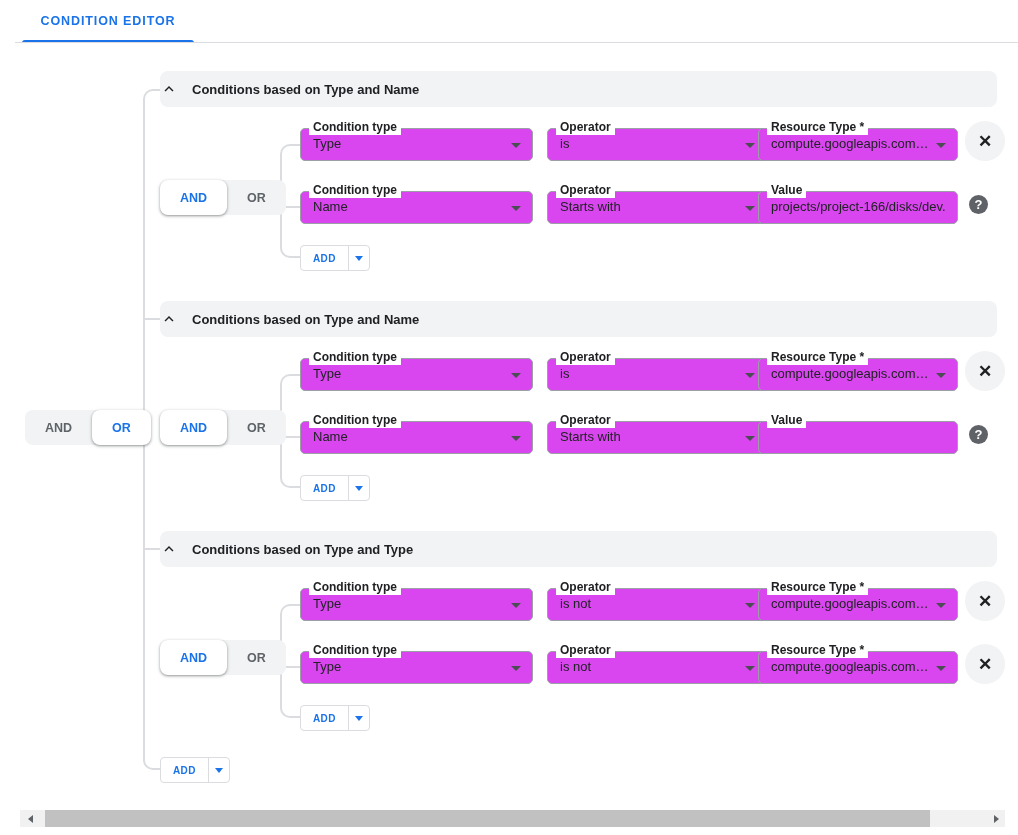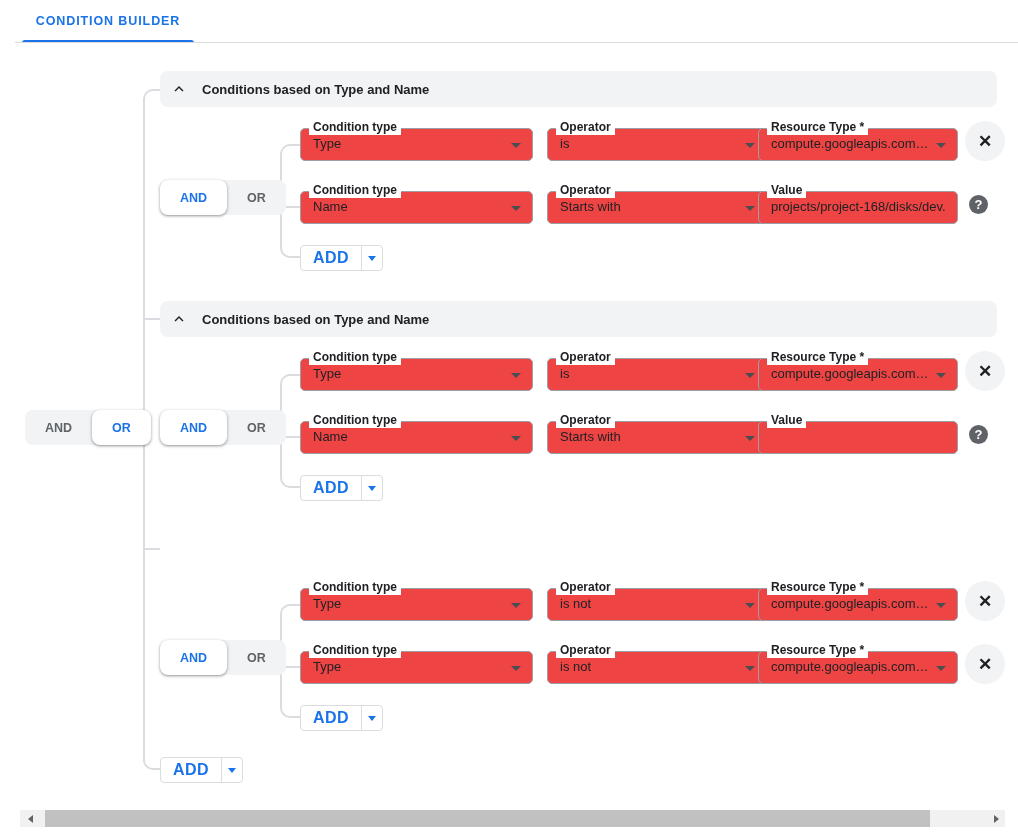--- a/index.html
+++ b/index.html
@@ -15,26 +15,26 @@
        border-radius:3px 3px 0 0;}
   .tabs-divider{position:absolute;top:42px;left:15px;right:0;height:1px;background:#dadce0;}
 
   
   .conn-line{position:absolute;background:#dadce0;}
   .conn-trunk{position:absolute;border-left:2px solid #dadce0;border-top:2px solid #dadce0;
        border-bottom:2px solid #dadce0;border-radius:10px 0 0 10px;box-sizing:border-box;}
 
   
   .group-header{position:absolute;left:160px;width:837px;height:36px;background:#f1f3f4;
-       border-radius:8px;display:flex;align-items:center;padding-left:10px;box-sizing:border-box;cursor:pointer;}
+       border-radius:8px;display:flex;align-items:center;padding-left:0;box-sizing:border-box;cursor:pointer;}
   .group-header .chev{width:18px;height:18px;margin-right:14px;display:flex;align-items:center;justify-content:center;}
   .group-title{font-size:13px;font-weight:700;color:#202124;}
 
   
-  .field{position:absolute;height:33px;border:1px solid #9aa0a6;border-radius:5px;background:#ef4444;
+  .field{position:absolute;height:33px;border:1px solid #9aa0a6;border-radius:5px;background:#d946ef;
        box-sizing:border-box;cursor:pointer;}
   .flabel{position:absolute;top:-9px;left:8px;background:#fff;padding:0 4px;font-size:12px;
        font-weight:600;color:#202124;white-space:nowrap;line-height:15px;}
   .fvalue{position:absolute;left:12px;right:30px;top:0;line-height:30px;font-size:13px;color:#202124;
        white-space:nowrap;overflow:hidden;}
   .field.no-arrow .fvalue{right:8px;}
   .sel-arrow{position:absolute;right:11px;top:14px;width:0;height:0;
        border-left:5px solid transparent;border-right:5px solid transparent;border-top:5.5px solid #4a4d51;}
   .col-ct{left:300px;width:233px;}
   .col-op{left:547px;width:220px;}
@@ -49,21 +49,21 @@
   
   .toggle{position:absolute;display:flex;background:#f1f3f4;border-radius:8px;height:35px;}
   .seg{min-width:47px;padding:0 20px;display:flex;align-items:center;justify-content:center;
        font-size:12.5px;font-weight:700;color:#5f6368;border-radius:8px;box-sizing:border-box;cursor:pointer;}
   .seg.sel{background:#fff;color:#1a73e8;
        box-shadow:0 1px 2px rgba(60,64,67,.35),0 1px 3px 1px rgba(60,64,67,.18);}
 
   
   .add-btn{position:absolute;height:26px;display:flex;background:#fff;border:1px solid #dadce0;
        border-radius:4px;box-sizing:border-box;overflow:hidden;}
-  .add-main{padding:0 12px;display:flex;align-items:center;font-size:16px;font-weight:700;
+  .add-main{padding:0 12px;display:flex;align-items:center;font-size:10px;font-weight:700;
        color:#1a73e8;letter-spacing:.4px;cursor:pointer;}
   .add-arrow{width:20px;border-left:1px solid #dadce0;display:flex;align-items:center;justify-content:center;cursor:pointer;}
   .add-arrow::after{content:"";width:0;height:0;border-left:4.5px solid transparent;
        border-right:4.5px solid transparent;border-top:5px solid #1a73e8;}
 
   
   .hscroll-track{position:absolute;left:20px;top:810px;width:985px;height:17px;background:#f1f1f1;}
   .hscroll-thumb{position:absolute;left:45px;top:810px;width:885px;height:17px;background:#c1c1c1;cursor:pointer;}
   .hs-arrow{position:absolute;top:810px;width:16px;height:17px;display:flex;align-items:center;justify-content:center;cursor:pointer;}
   .hs-arrow.left{left:22px;}
@@ -71,21 +71,21 @@
   .hs-arrow.left::after{content:"";width:0;height:0;border-top:4.5px solid transparent;
        border-bottom:4.5px solid transparent;border-right:5.5px solid #5f6368;}
   .hs-arrow.right::after{content:"";width:0;height:0;border-top:4.5px solid transparent;
        border-bottom:4.5px solid transparent;border-left:5.5px solid #5f6368;}
 </style>
 </head>
 <body>
 
 <div class="stage">
 
-  <div class="tab active" style="left:15px;width:186px;">CONDITION BUILDER</div>
+  <div class="tab active" style="left:15px;width:186px;">CONDITION EDITOR</div>
   <div class="tab-underline"></div>
   <div class="tabs-divider"></div>
 
   <div class="conn-trunk" style="left:143px;top:89px;width:17px;height:681px;"></div>
   <div class="conn-line" style="left:143px;top:318px;width:17px;height:2px;"></div>
   <div class="conn-line" style="left:143px;top:548px;width:17px;height:2px;"></div>
   <div class="conn-line" style="left:118px;top:426px;width:25px;height:2px;"></div>
 
   <div class="toggle" style="left:25px;top:410px;">
     <div class="seg">AND</div>
@@ -134,21 +134,21 @@
     <span class="fvalue">Name</span>
     <span class="sel-arrow"></span>
   </div>
   <div class="field col-op" style="top:191px;">
     <span class="flabel">Operator</span>
     <span class="fvalue">Starts with</span>
     <span class="sel-arrow"></span>
   </div>
   <div class="field col-rt no-arrow" style="top:191px;">
     <span class="flabel">Value</span>
-    <span class="fvalue">projects/project-168/disks/dev.</span>
+    <span class="fvalue">projects/project-166/disks/dev.</span>
   </div>
   <div class="help-btn" style="top:195px;">
     <span>?</span>
   </div>
 
   <div class="add-btn" style="left:300px;top:245px;">
     <div class="add-main">ADD</div>
     <div class="add-arrow"></div>
   </div>
 
@@ -204,20 +204,28 @@
   </div>
   <div class="help-btn" style="top:425px;">
     <span>?</span>
   </div>
 
   <div class="add-btn" style="left:300px;top:475px;">
     <div class="add-main">ADD</div>
     <div class="add-arrow"></div>
   </div>
 
+  <div class="group-header" style="top:531px;">
+    <span class="chev">
+      <svg width="18" height="18" viewBox="0 0 24 24">
+          <path d="M12 8l-6 6 1.41 1.41L12 10.83l4.59 4.58L18 14z" fill="#202124"></path>
+        </svg>
+    </span>
+    <span class="group-title">Conditions based on Type and Type</span>
+  </div>
 
   <div class="conn-trunk" style="left:280px;top:604px;width:20px;height:114px;"></div>
   <div class="conn-line" style="left:280px;top:666px;width:20px;height:2px;"></div>
   <div class="conn-line" style="left:246px;top:656px;width:34px;height:2px;"></div>
 
   <div class="toggle" style="left:160px;top:640px;">
     <div class="seg sel">AND</div>
     <div class="seg">OR</div>
   </div>
 

